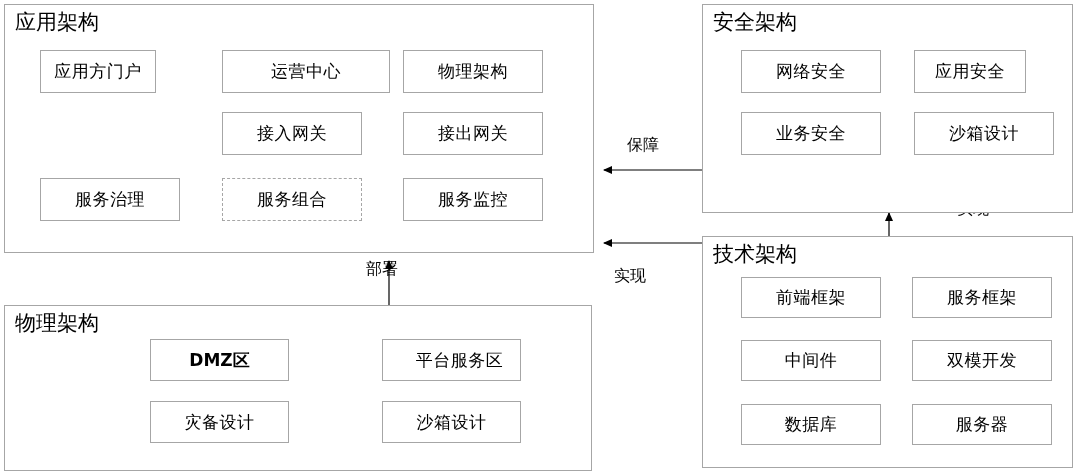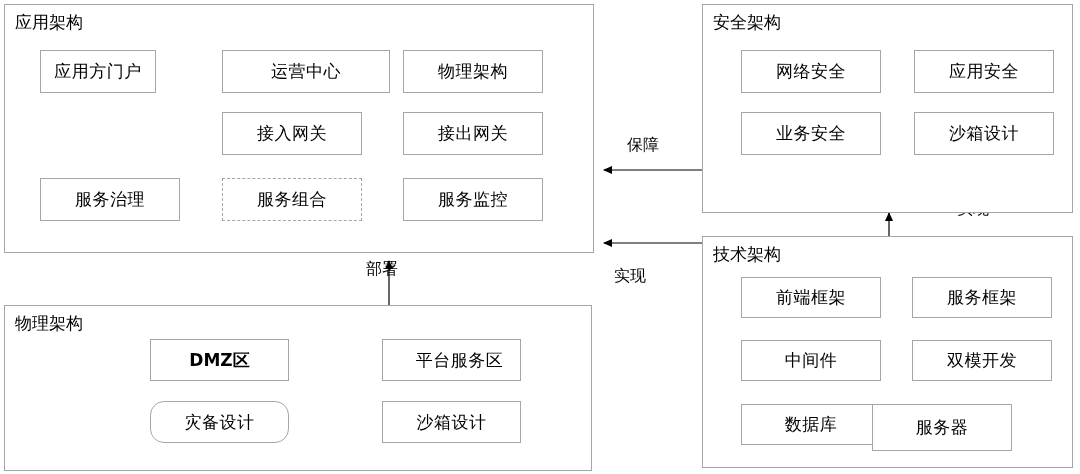--- a/index.html
+++ b/index.html
@@ -21,21 +21,21 @@
   .group {
     position: absolute;
     border: 1px solid #a6a6a6;
     background: #ffffff;
     box-sizing: border-box;
   }
   .group-title {
     position: absolute;
     left: 10px;
     top: 6px;
-    font-size: 17px;
+    font-size: 21px;
     line-height: 22px;
     color: #000000;
     font-family: "DejaVu Sans", "Liberation Sans", sans-serif;
     white-space: nowrap;
   }
   
   .node {
     position: absolute;
     border: 1px solid #a6a6a6;
     background: #ffffff;
@@ -125,39 +125,39 @@
 
   <div class="node" style="left:40px;  top:178px; width:140px; height:43px;">服务治理</div>
   <div class="node dashed" style="left:222px; top:178px; width:140px; height:43px;">服务组合</div>
   <div class="node" style="left:403px; top:178px; width:140px; height:43px;">服务监控</div>
 
   <div class="group" style="left:702px; top:4px; width:371px; height:209px;">
     <div class="group-title">安全架构</div>
   </div>
 
   <div class="node" style="left:741px; top:50px;  width:140px; height:43px;">网络安全</div>
-  <div class="node" style="left:914px; top:50px;  width:140px; height:43px;">应用安全</div>
+  <div class="node" style="left:914px; top:50px;  width:112px; height:43px;">应用安全</div>
   <div class="node" style="left:741px; top:112px; width:140px; height:43px;">业务安全</div>
   <div class="node" style="left:914px; top:112px; width:140px; height:43px;">沙箱设计</div>
 
   <div class="group" style="left:4px; top:305px; width:588px; height:166px;">
     <div class="group-title">物理架构</div>
   </div>
 
   <div class="node bold-sans" style="left:150px; top:339px; width:139px; height:42px;">DMZ区</div>
   <div class="node" style="left:382px; top:339px; width:139px; height:42px;padding-left:16px;">平台服务区</div>
-  <div class="node" style="left:150px; top:401px; width:139px; height:42px;border-radius:14px;">灾备设计</div>
+  <div class="node" style="left:150px; top:401px; width:139px; height:42px;">灾备设计</div>
   <div class="node" style="left:382px; top:401px; width:139px; height:42px;">沙箱设计</div>
 
   <div class="group" style="left:702px; top:236px; width:371px; height:232px;">
     <div class="group-title">技术架构</div>
   </div>
 
   <div class="node" style="left:741px; top:277px; width:140px; height:41px;">前端框架</div>
   <div class="node" style="left:912px; top:277px; width:140px; height:41px;">服务框架</div>
 
   <div class="node" style="left:741px; top:340px; width:140px; height:41px;">中间件</div>
   <div class="node" style="left:912px; top:340px; width:140px; height:41px;">双模开发</div>
 
   <div class="node" style="left:741px; top:404px; width:140px; height:41px;">数据库</div>
-  <div class="node" style="left:872px; top:404px; width:140px; height:47px;">服务器</div>
+  <div class="node" style="left:912px; top:404px; width:140px; height:41px;">服务器</div>
 
 </div>
 
 </body></html>

